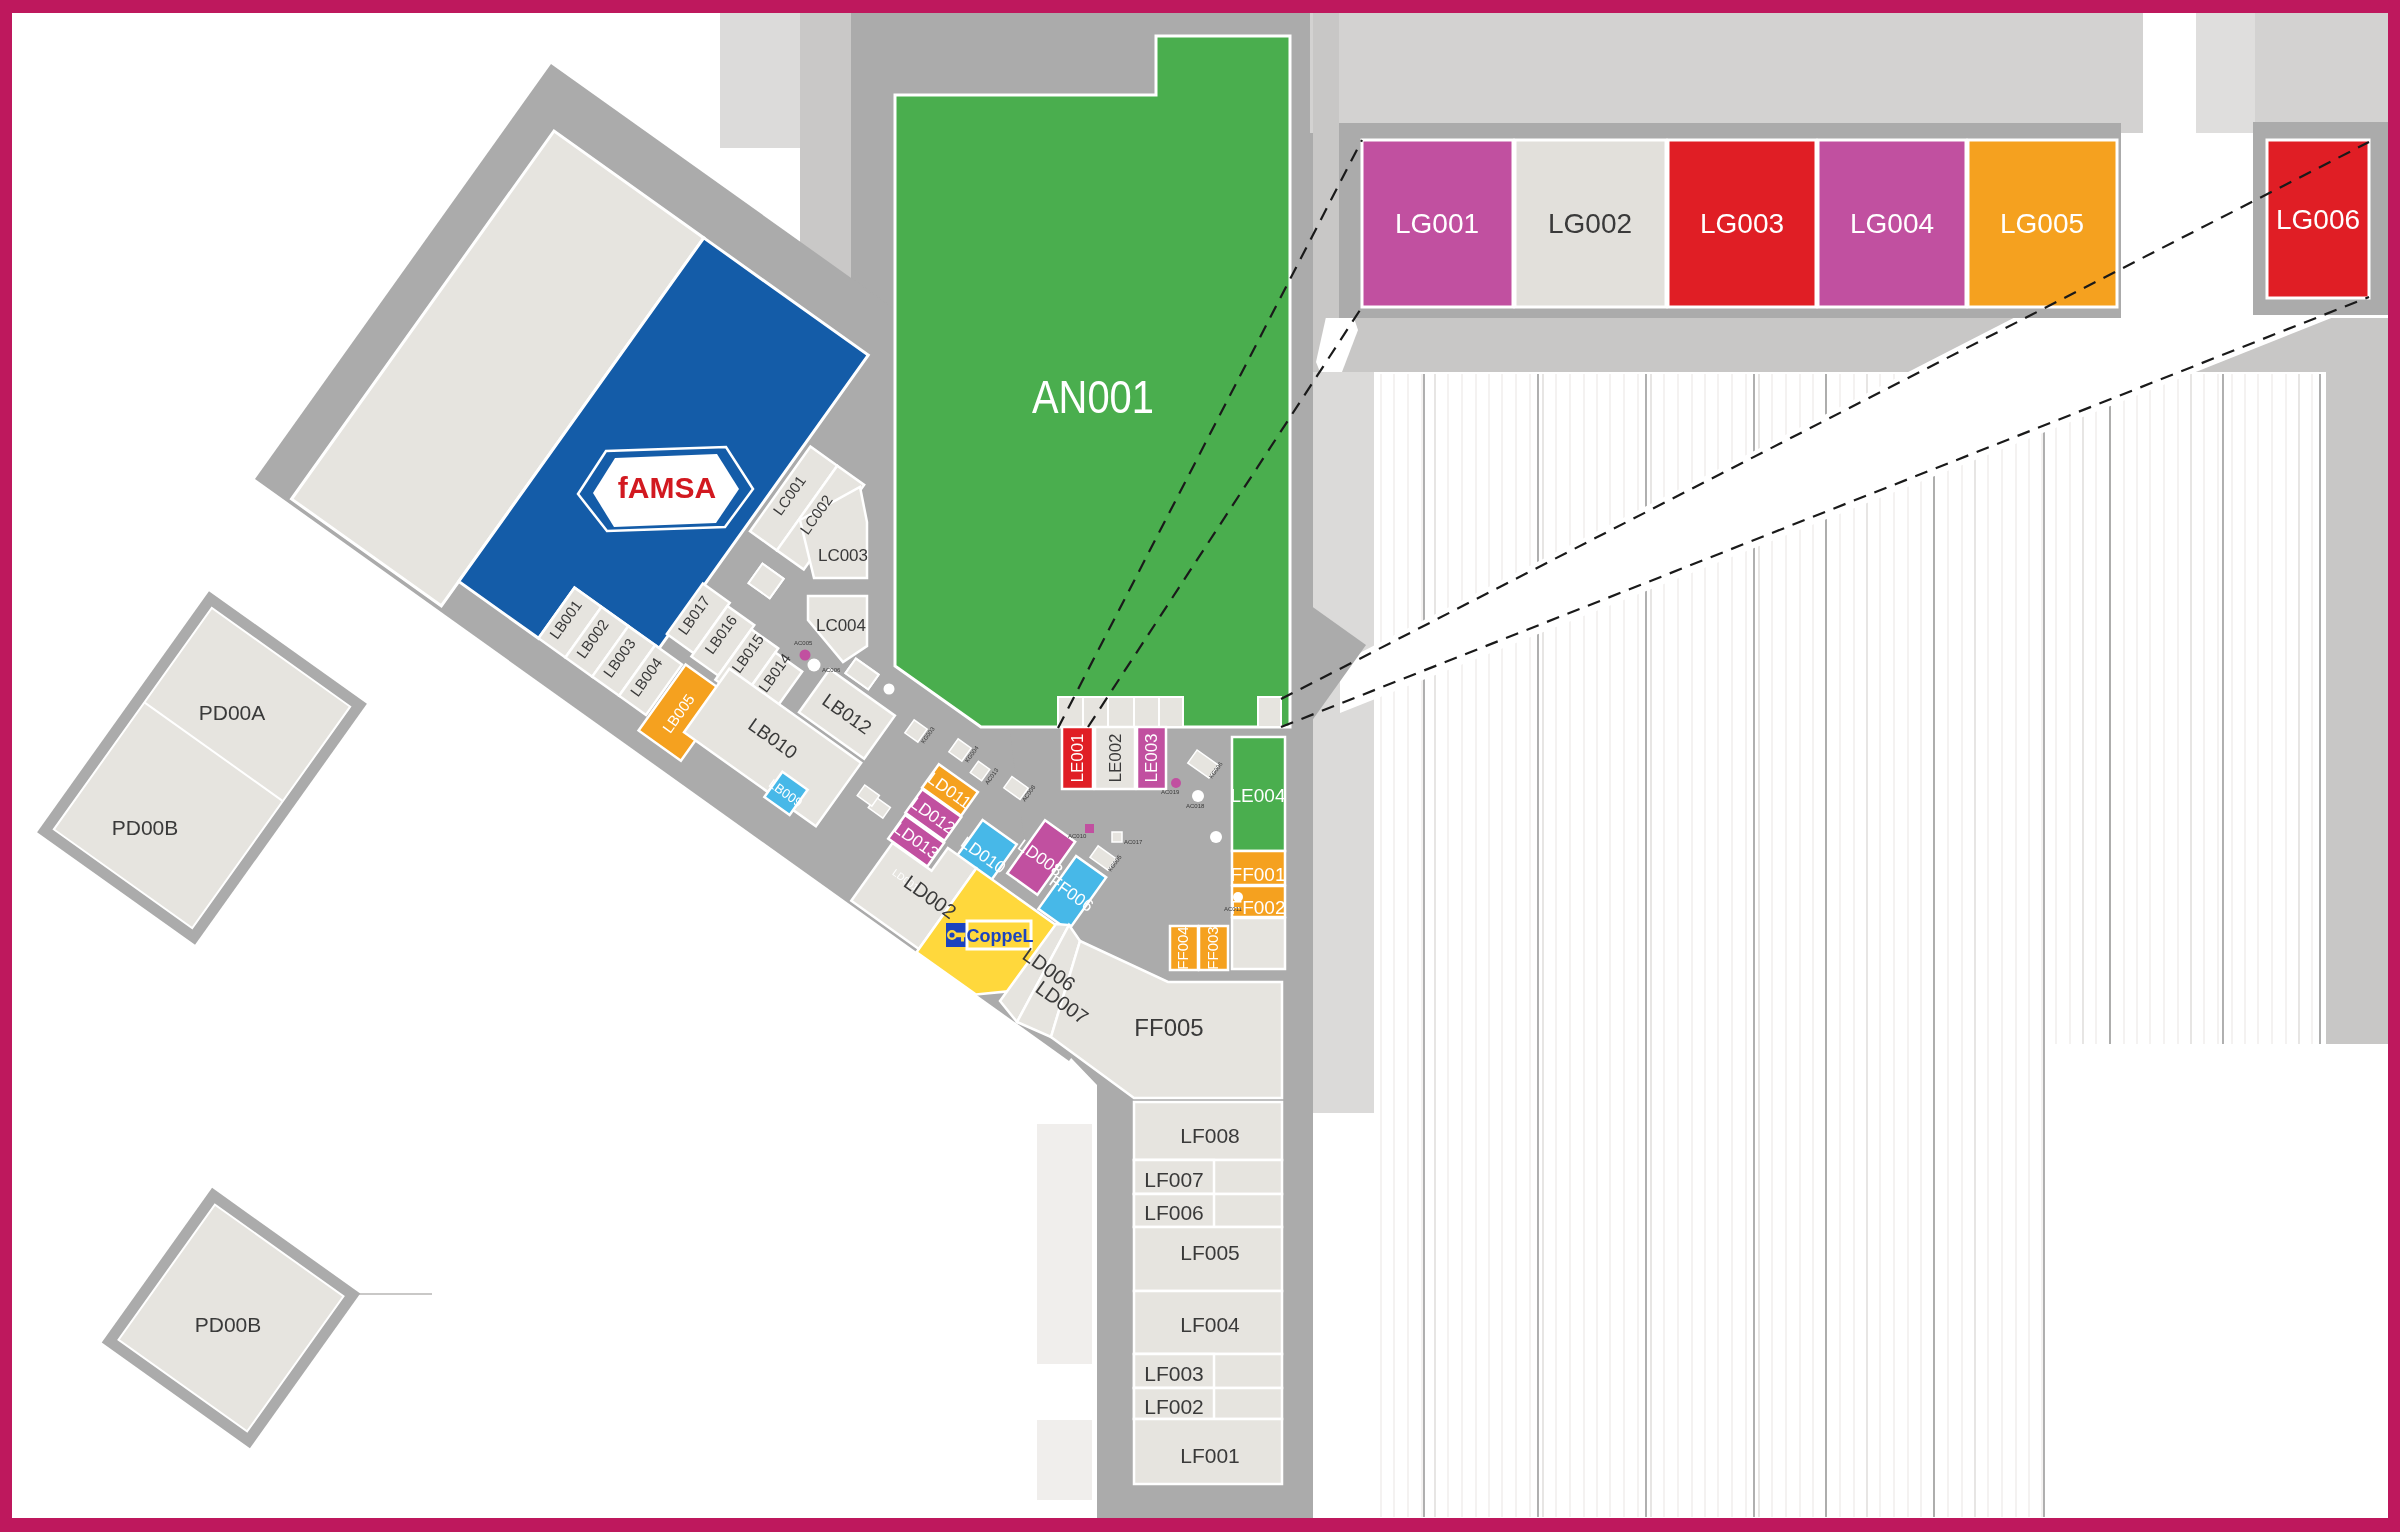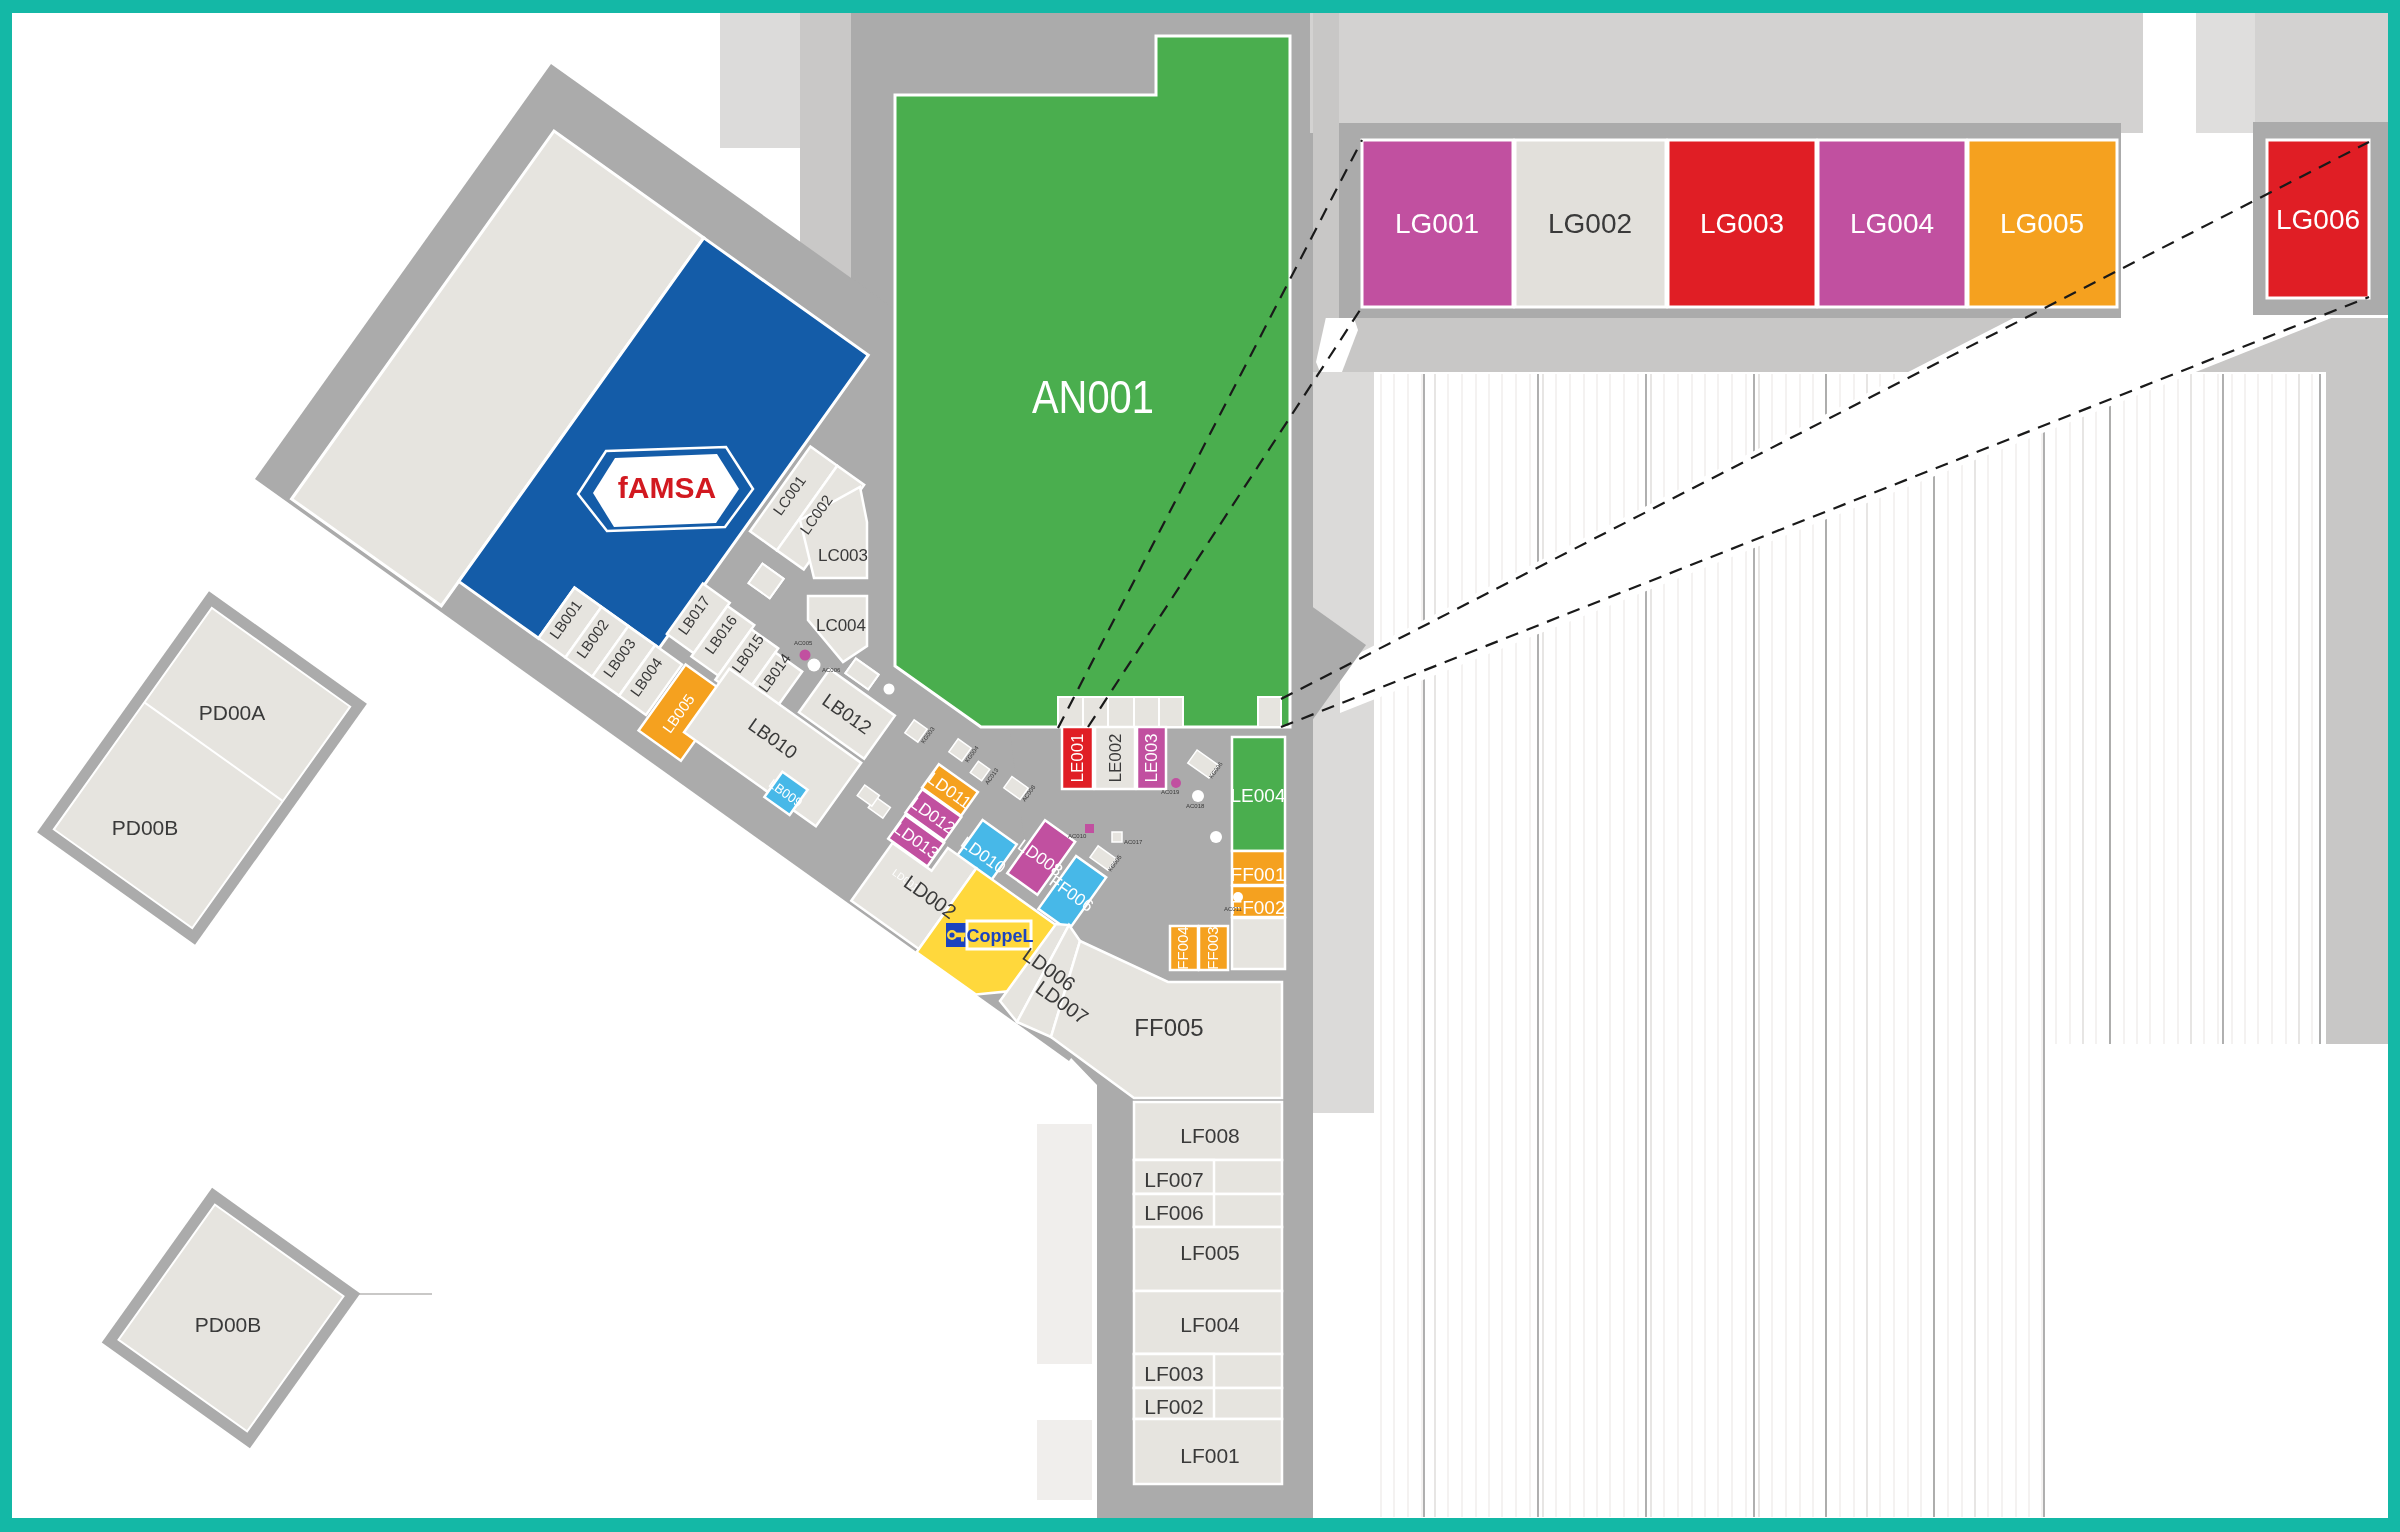--- a/index.html
+++ b/index.html
@@ -1,16 +1,16 @@
 <!DOCTYPE html>
 <html><head>
 <meta charset="utf-8">
 <style>
 html,body{margin:0;padding:0;background:#000;}
-#wrap{position:relative;width:2400px;height:1532px;overflow:hidden;background:#14b8a6;}
+#wrap{position:relative;width:2400px;height:1532px;overflow:hidden;background:#be185d;}
 svg{position:absolute;top:0;left:0;}
 text{font-family:"Liberation Sans", sans-serif;}
 </style>
 </head>
 <body>
 <div id="wrap">
 <svg width="2400" height="1532" viewBox="0 0 2400 1532">
 
 <rect x="12" y="13" width="2376" height="1505" fill="#ffffff"></rect>
 

